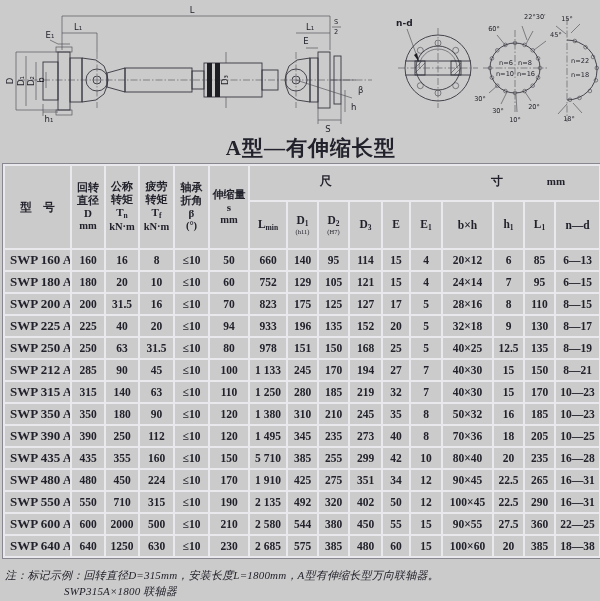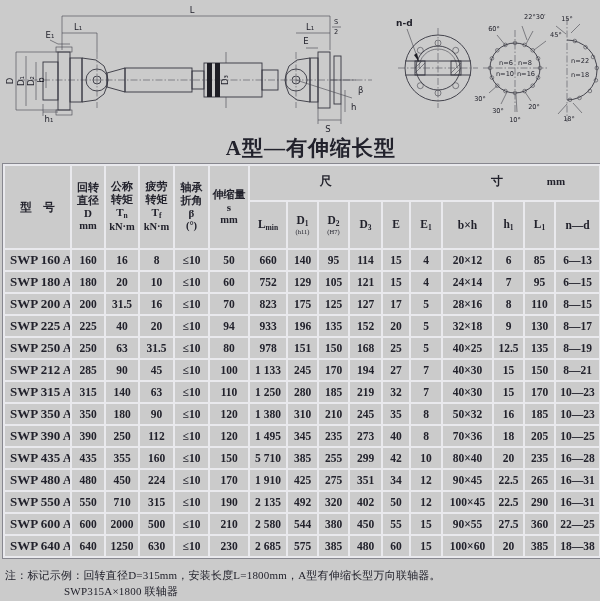--- a/index.html
+++ b/index.html
@@ -40,21 +40,21 @@
   .vstack{display:flex;flex-direction:column;align-items:center;line-height:1.18;font-size:11px;}
   .vstack .unit{font-size:10.5px;}
   sub.hsub{font-size:7.5px;vertical-align:-2px;}
   .tol{font-size:6.5px;line-height:1;margin-top:1px;font-weight:normal;}
   .banner{position:relative;height:100%;font-size:12px;}
   .banner span{position:absolute;top:9px;}
   .banner .b1{left:20%;}
   .banner .b2{left:69%;}
   .banner .b3{left:85%;font-size:11px;}
   
-  .note{position:absolute;font-size:11px;letter-spacing:0.2px;}
+  .note{position:absolute;font-size:11px;letter-spacing:0.2px;font-style:italic;}
   .note1{left:5px;top:568px;}
   .note2{left:64px;top:584px;text-align:right;}
 </style>
 </head>
 <body>
 
 <svg class="drawing-svg" width="600" height="162" viewBox="0 0 600 162">
 
   <g>
     <line class="cdash" x1="18" y1="80" x2="372" y2="80"></line>

